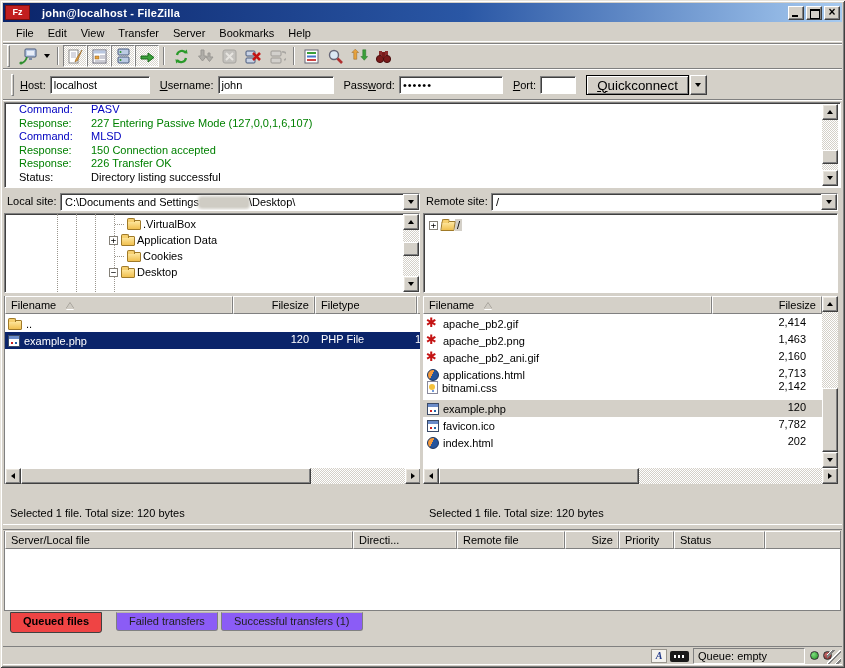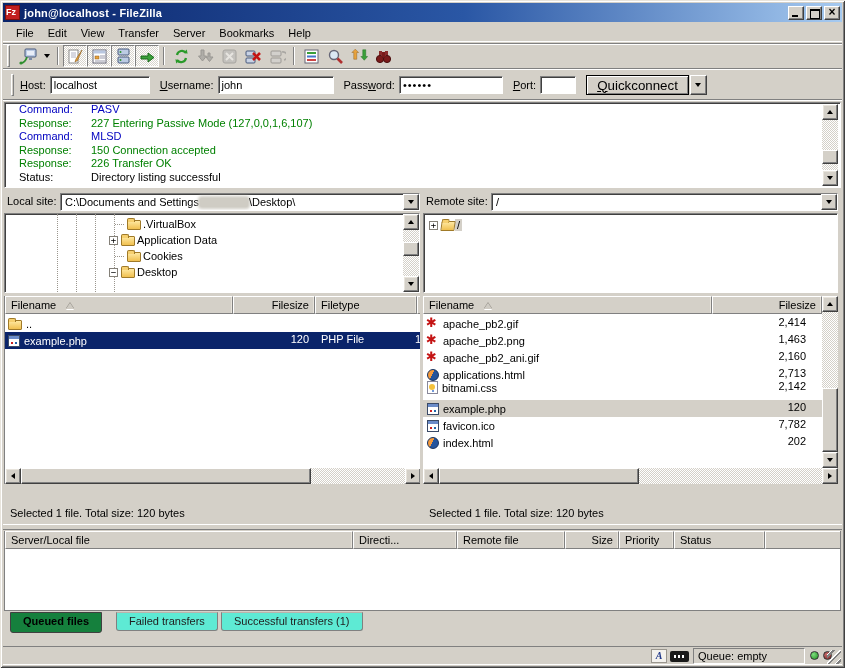--- a/index.html
+++ b/index.html
@@ -3,21 +3,21 @@
 <meta charset="utf-8">
 <style>
   *{margin:0;padding:0;box-sizing:border-box}
   html,body{width:845px;height:668px;overflow:hidden}
   body{font-family:"Liberation Sans","DejaVu Sans",sans-serif;font-size:11px;color:#000;background:#d4d0c8}
   #win{position:relative;width:845px;height:668px;background:#d4d0c8;
        box-shadow:inset 1px 1px 0 #e8e4dc,inset -1px -1px 0 #404040,inset 2px 2px 0 #fff,inset -2px -2px 0 #808080}
   .abs{position:absolute}
   
   #titlebar{left:3px;top:3px;width:839px;height:19px;background:linear-gradient(90deg,#0a246a 0%,#2a57a5 55%,#a6caf0 100%);display:flex;align-items:center;padding:0 2px}
-  #fzlogo{width:15px;height:15px;background:#c21f1f;border:1px solid #7a0f0f;color:#fff;font:bold 9px/13px "Liberation Sans",sans-serif;margin-right:4px}
+  #fzlogo{width:25px;height:15px;background:#c21f1f;border:1px solid #7a0f0f;color:#fff;font:bold 9px/13px "Liberation Sans",sans-serif;text-align:center;margin-right:12px}
   #title-text{color:#fff;font-weight:bold;letter-spacing:.2px}
   .wbtns{margin-left:auto;display:flex;gap:2px}
   .wbtn{width:16px;height:14px;background:#d4d0c8;border:1px solid;border-color:#fff #404040 #404040 #fff;box-shadow:inset -1px -1px 0 #808080;position:relative;cursor:pointer}
   .wbtn.minb::after{content:"";position:absolute;left:3px;bottom:2px;width:6px;height:2px;background:#000}
   .wbtn.maxb::after{content:"";position:absolute;left:3px;top:2px;width:8px;height:7px;border:1px solid #000;border-top-width:2px}
   .wbtn.closeb::after{content:"×";position:absolute;left:0;right:0;top:-2px;text-align:center;font:bold 12px/14px "Liberation Sans",sans-serif}
   
   #menubar{left:3px;top:23px;width:839px;height:19px;display:flex;align-items:flex-end;padding-left:6px;border-bottom:1px solid #fff}
   .menu-item{padding:2px 7px;cursor:default}
   
@@ -82,22 +82,22 @@
   .hcell.num{text-align:right}
   .sort{display:inline-block;width:0;height:0;border-left:4px solid transparent;border-right:4px solid transparent;border-bottom:6px solid #cfcbc3;margin-left:10px;filter:drop-shadow(0 1px 0 #fff) drop-shadow(0 -1px 0 #9a968e)}
   .frow{position:absolute;height:17px;display:flex;align-items:center;cursor:default}
   .frow .name{margin-left:4px;white-space:nowrap}
   .cell-abs{position:absolute;top:1px;white-space:nowrap}
   .num{text-align:right}
   .row-sel-active{background:#0a246a;color:#fff}
   .row-sel-inactive{background:#d4d0c8}
   .statusline{position:absolute;padding:3px 6px;white-space:nowrap}
   
-  .tab{position:absolute;top:0;height:19px;background:#5eead4;border:1px solid #808080;border-top:1px solid #b8b4ac;border-radius:0 0 3px 3px;padding:2px 12px;cursor:pointer;white-space:nowrap;color:#222}
-  .tab.active{background:#15803d;font-weight:bold;height:21px;border-color:#404040;z-index:2;color:#000}
+  .tab{position:absolute;top:0;height:19px;background:#8b5cf6;border:1px solid #808080;border-top:1px solid #b8b4ac;border-radius:0 0 3px 3px;padding:2px 12px;cursor:pointer;white-space:nowrap;color:#222}
+  .tab.active{background:#ef4444;font-weight:bold;height:21px;border-color:#404040;z-index:2;color:#000}
   
   #statusbar{left:3px;top:646px;width:839px;height:19px;border-top:1px solid #808080;box-shadow:0 -1px 0 #fff inset;background:#d4d0c8}
   .led{position:absolute;width:9px;height:9px;border-radius:50%;border:1px solid #333}
   #grip{position:absolute;right:1px;bottom:1px;width:14px;height:14px;background:repeating-linear-gradient(135deg,transparent 0 3px,#fff 3px 4px,#808080 4px 6px)}
   .badge-cell{position:absolute;display:flex;align-items:center;justify-content:center}
 </style>
 </head>
 <body>
 
 <div id="win">

